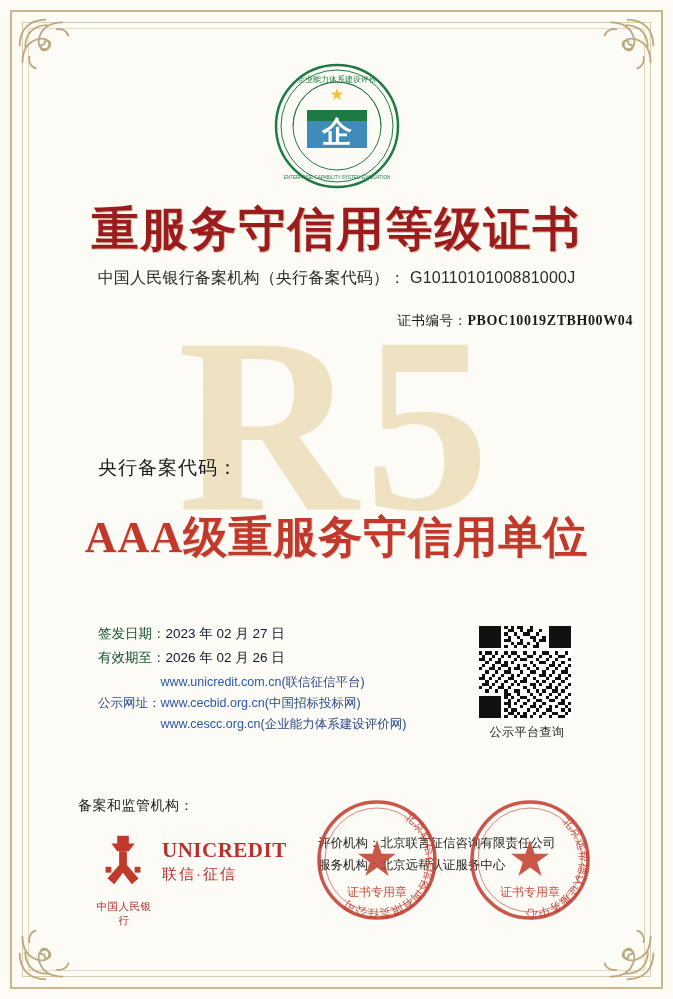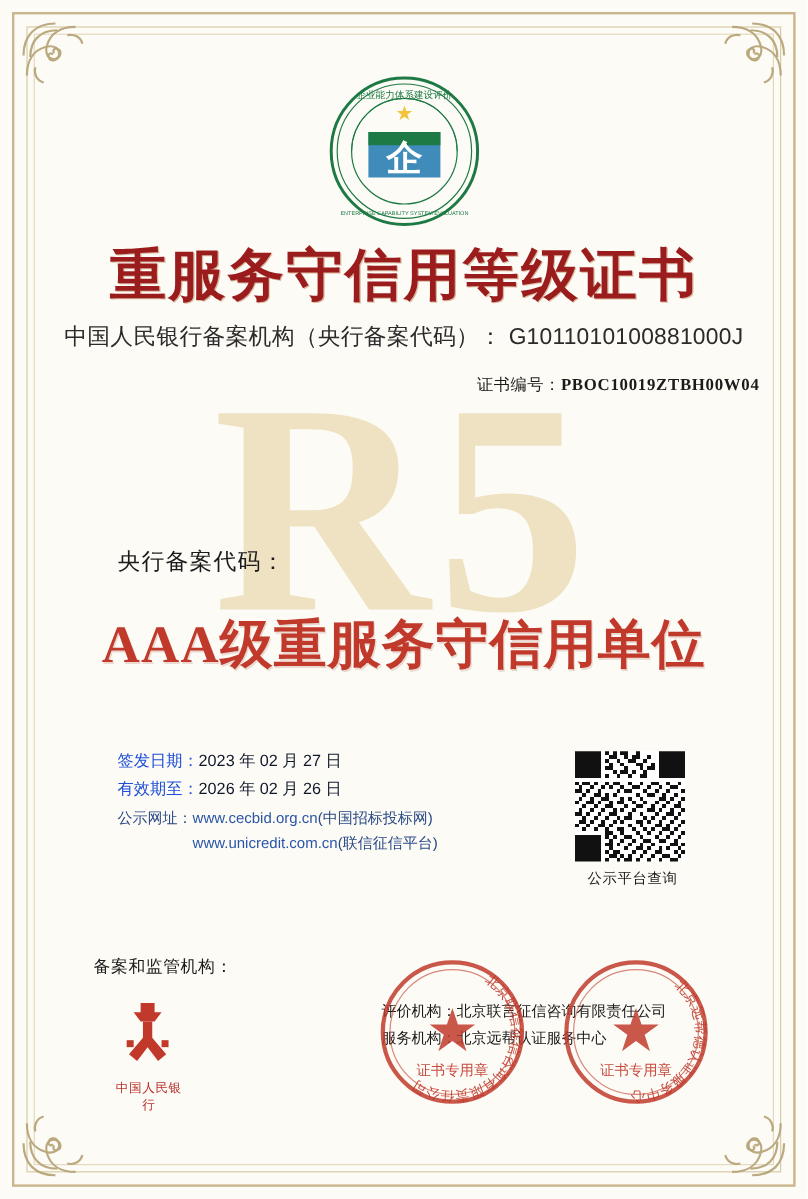--- a/index.html
+++ b/index.html
@@ -92,21 +92,21 @@
     font-size: 47px;
     letter-spacing: 2px;
     color: #9b1c1c;
     text-shadow: 1px 1px 0 #d9b9a0;
   }
   .subtitle {
     position: absolute;
     top: 268px;
     left: 0; right: 0;
     text-align: center;
-    font-size: 19px;
+    font-size: 16px;
     color: #2b2b2b;
     letter-spacing: 0.2px;
   }
   .cert-no {
     position: absolute;
     top: 312px;
     left: 0; right: 0;
     text-align: right;
     font-size: 14px;
     color: #1b1b1b;
@@ -160,21 +160,21 @@
   
   .info-block {
     position: absolute;
     top: 622px;
     left: 58px;
     font-size: 13.5px;
     color: #2a3a66;
     line-height: 24px;
   }
   .info-row { white-space: nowrap; }
-  .info-row .k { color: #1d4ed8; text-align: center; }
+  .info-row .k { color: #14532d; text-align: center; }
   .info-row .v { color: #0f172a; }
   .links-block {
     position: absolute;
     top: 672px;
     left: 58px;
     font-size: 12.5px;
     color: #2a4a86;
     line-height: 21px;
   }
   .links-block .row { white-space: nowrap; }
@@ -368,24 +368,27 @@
       <div class="info-row">
         <span class="k">签发日期：</span><span class="v">2023 年 02 月 27 日</span>
       </div>
       <div class="info-row">
         <span class="k">有效期至：</span><span class="v">2026 年 02 月 26 日</span>
       </div>
     </div>
 
     <div class="links-block">
       <div class="row">
+        <span style="visibility:hidden">公示网址：</span><span class="u">www.unicredit.com.cn</span><span>(联信征信平台)</span>
+      </div>
+      <div class="row">
         <span>公示网址：</span><span class="u">www.cecbid.org.cn</span><span>(中国招标投标网)</span>
       </div>
       <div class="row">
-        <span style="visibility:hidden">公示网址：</span><span class="u">www.unicredit.com.cn</span><span>(联信征信平台)</span>
+        <span style="visibility:hidden">公示网址：</span><span class="u">www.cescc.org.cn</span><span>(企业能力体系建设评价网)</span>
       </div>
     </div>
 
     <div class="qr-wrap">
       <div class="qr">
         <svg viewBox="0 0 29 29" shape-rendering="crispEdges">
           <rect width="29" height="29" fill="#ffffff"></rect>
           <g fill="#111111">
             <path d="M0 0h7v7h-7z M1 1h5v5h-5z M2 2h3v3h-3z"></path>
             <path d="M22 0h7v7h-7z M23 1h5v5h-5z M24 2h3v3h-3z"></path>
@@ -605,20 +608,24 @@
     <div class="uc-logo">
       <svg viewBox="0 0 64 64">
         <g fill="#c0392b">
           <path d="M26 6 h12 v8 h6 l-6 8 h-12 l-6 -8 h6 z"></path>
           <path d="M28 22 h8 v14 l12 14 -7 6 -9 -12 -9 12 -7 -6 12 -14 z"></path>
           <rect x="14" y="38" width="6" height="6"></rect>
           <rect x="44" y="38" width="6" height="6"></rect>
         </g>
       </svg>
     </div>
+    <div class="uc-text">
+      <div class="uc-en">UNICREDIT</div>
+      <div class="uc-cn">联信·征信</div>
+    </div>
     <div class="uc-foot">中国人民银行</div>
   </div>
 
   <div class="issuer-lines">
     <div class="row">
       <span>评价机构：</span><span>北京联言征信咨询有限责任公司</span>
     </div>
     <div class="row">
       <span>服务机构：</span><span>北京远帮认证服务中心</span>
     </div>

